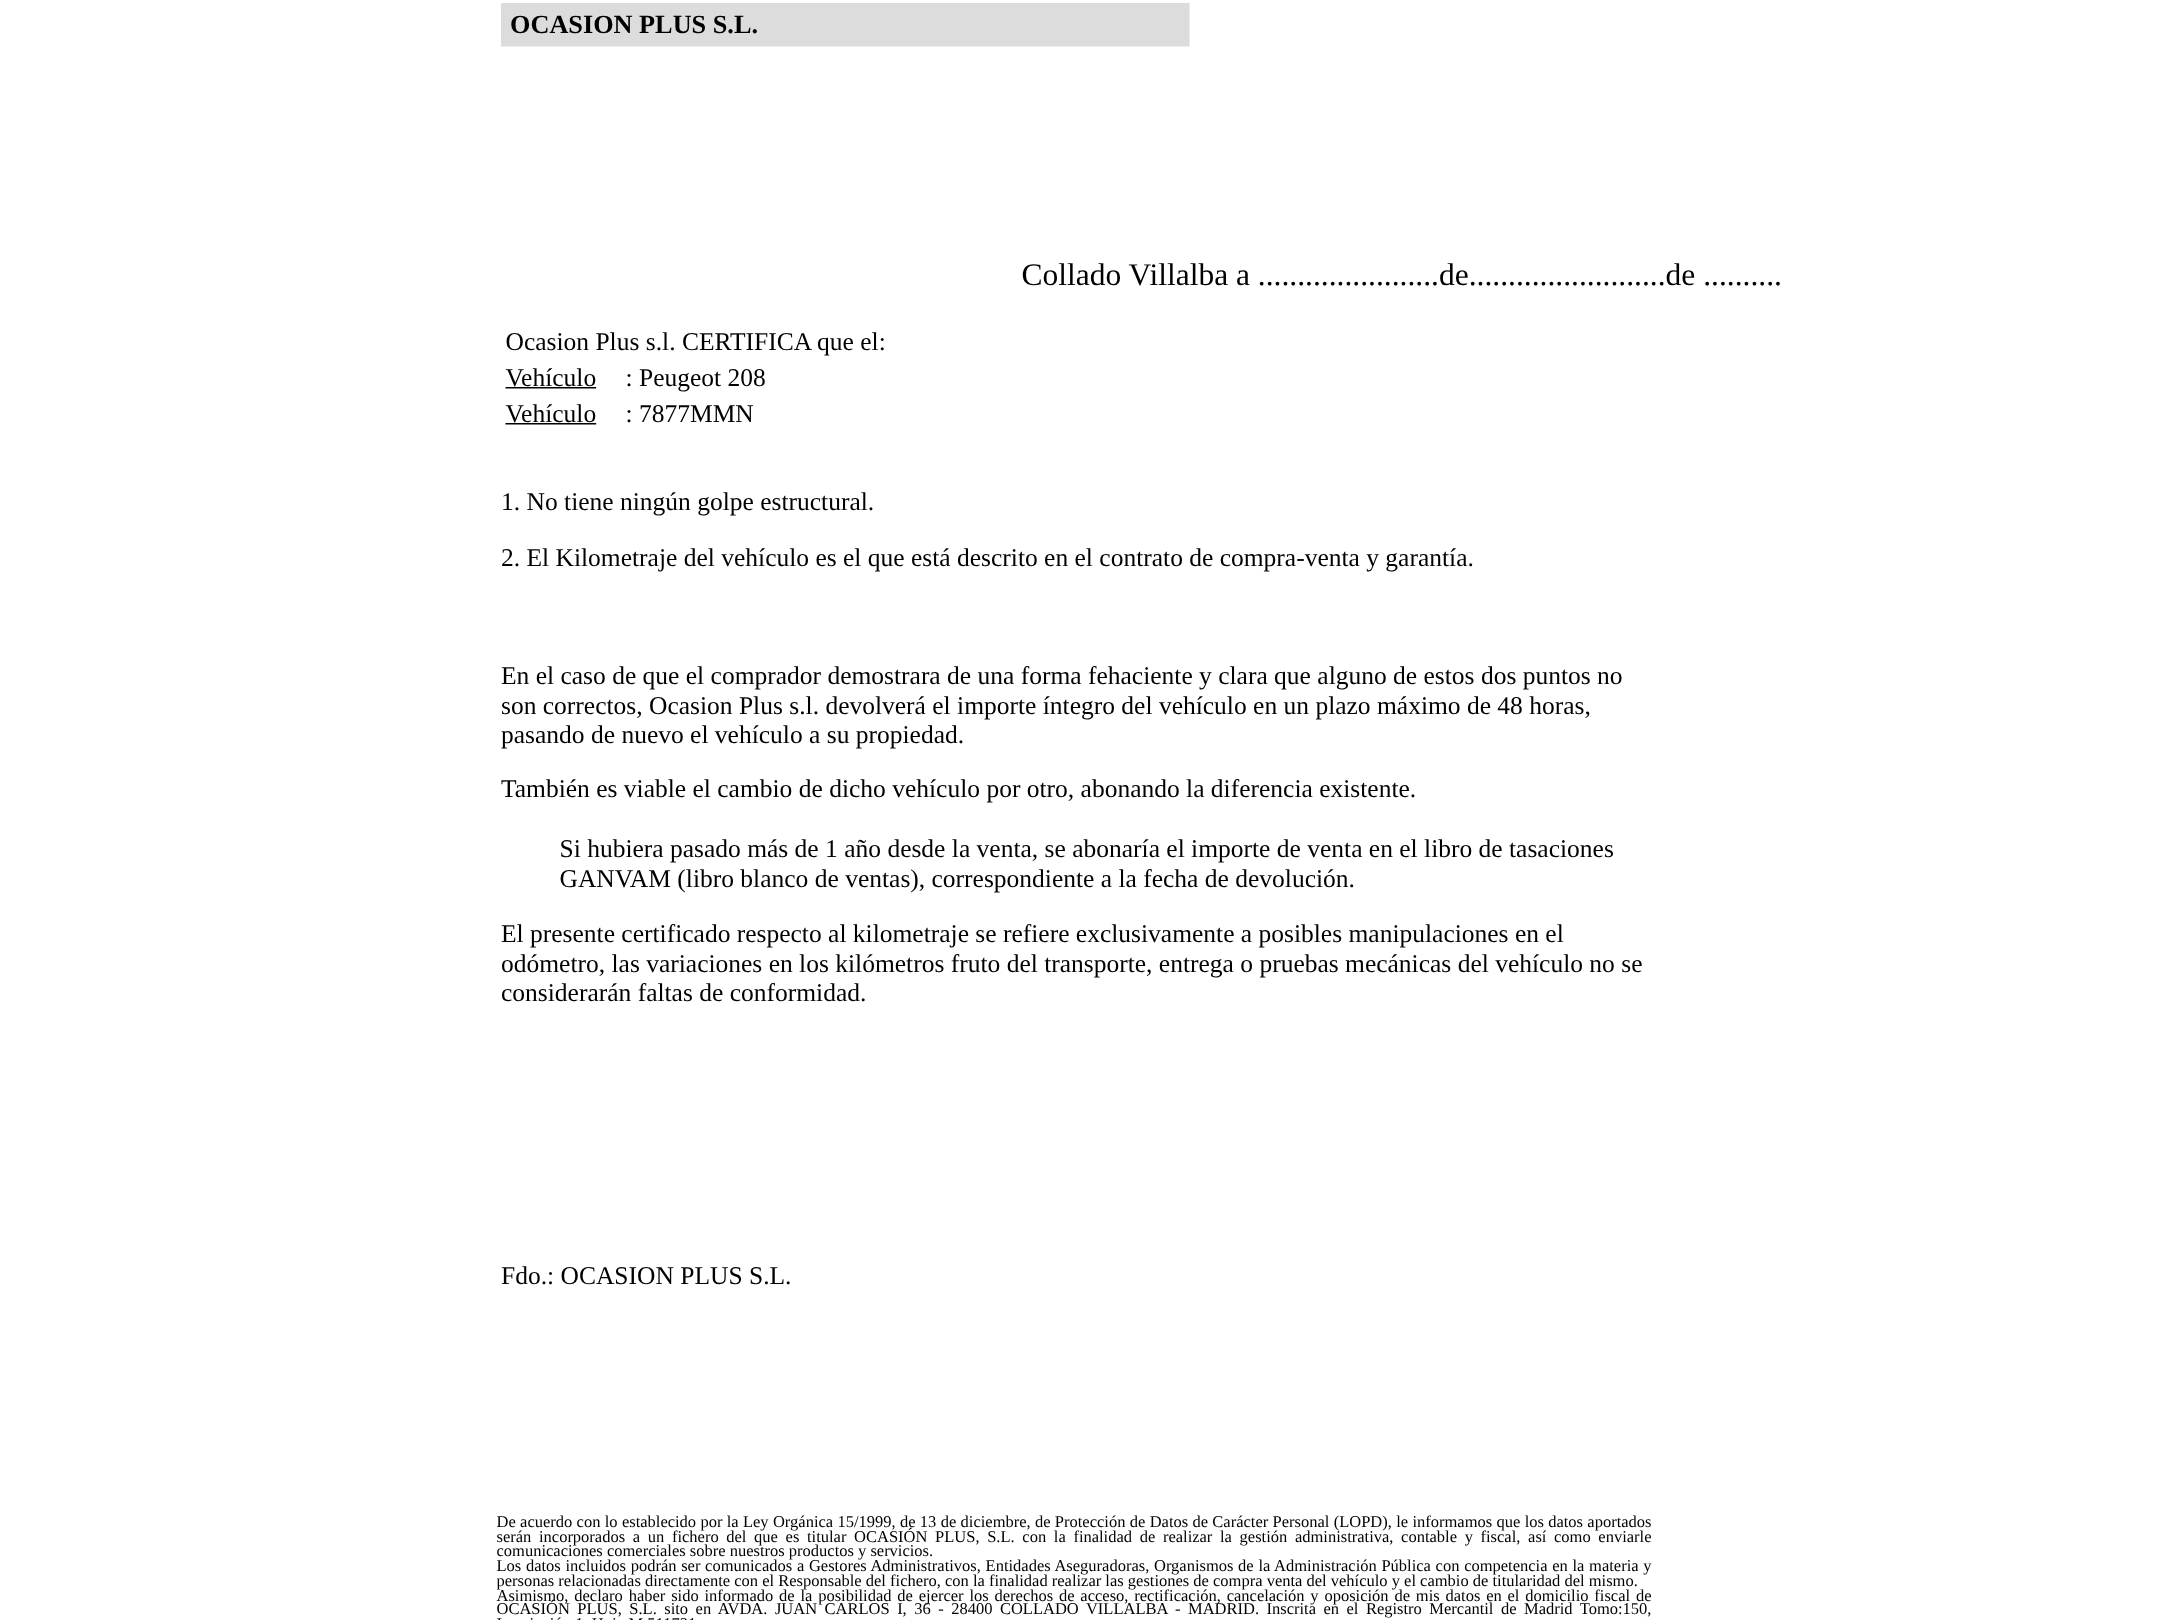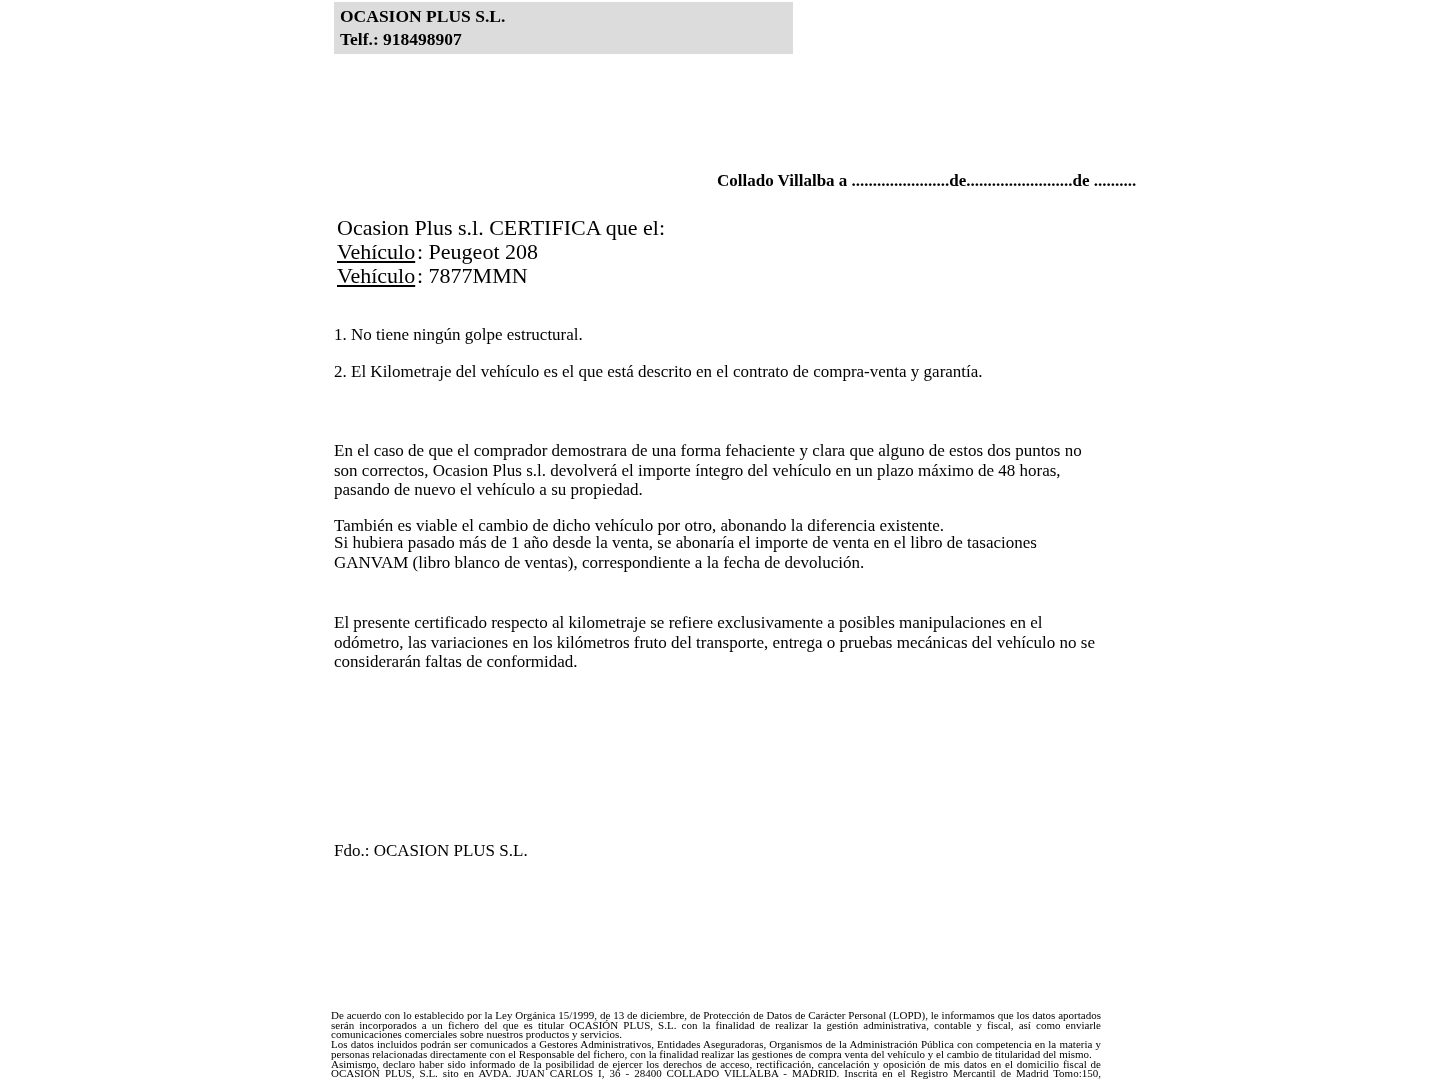--- a/index.html
+++ b/index.html
@@ -24,31 +24,30 @@
     padding: 3px 8px 3px 6px;
   }
   .header-line {
     font-weight: bold;
     font-size: 17.5px;
     line-height: 23.2px;
     white-space: nowrap;
   }
 
   .date-line {
-    left: 717px;
+    left: 681px;
     top: 171px;
-    font-size: 17px;
+    font-size: 21px;
     white-space: nowrap;
-    font-weight: bold;
   }
 
   .cert-block {
     left: 337px;
     top: 216px;
-    font-size: 22px;
+    font-size: 17px;
     line-height: 24px;
   }
   .cert-label {
     display: inline-block;
     width: 80px;
   }
   .underlined { text-decoration: underline; }
 
   .point-line {
     left: 334px;
@@ -60,21 +59,21 @@
   .point-2 { top: 362px; }
 
   .para {
     left: 334px;
     width: 762px;
     font-size: 17px;
     line-height: 19.6px;
   }
   .para-1 { top: 441px; }
   .para-2 { top: 516px; }
-  .para-3 { top: 533px; }
+  .para-3 { top: 556px; margin-left: 39px; }
   .para-4 { top: 613px; }
 
   .signature {
     left: 334px;
     top: 841px;
     font-size: 17px;
   }
 
   .footer {
     left: 331px;
@@ -85,21 +84,20 @@
     text-align: justify;
   }
 </style>
 </head>
 <body>
 
 <div>
 
   <div class="abs header-box" style="background: rgb(220, 220, 220);">
     <div class="header-line">OCASION PLUS S.L.</div>
-    <div class="header-line">Telf.: 918498907</div>
   </div>
 
   <div class="abs date-line">Collado Villalba a .......................de.........................de ..........</div>
 
   <div class="abs cert-block">
     <div>Ocasion Plus s.l. CERTIFICA que el:</div>
     <div>
       <span class="cert-label"><span class="underlined">Vehículo</span></span><span>: Peugeot 208</span>
     </div>
     <div>

